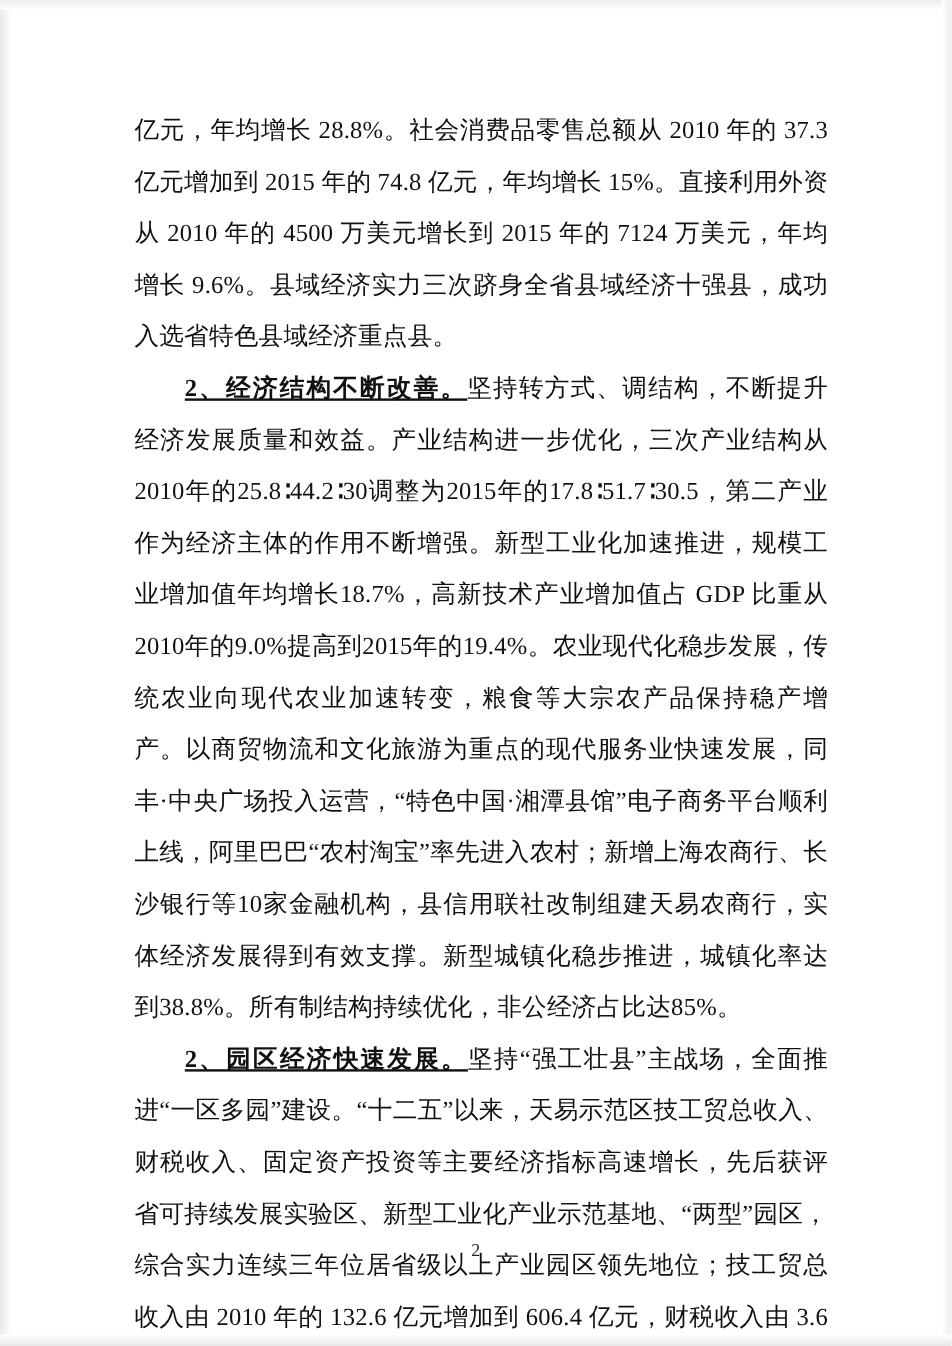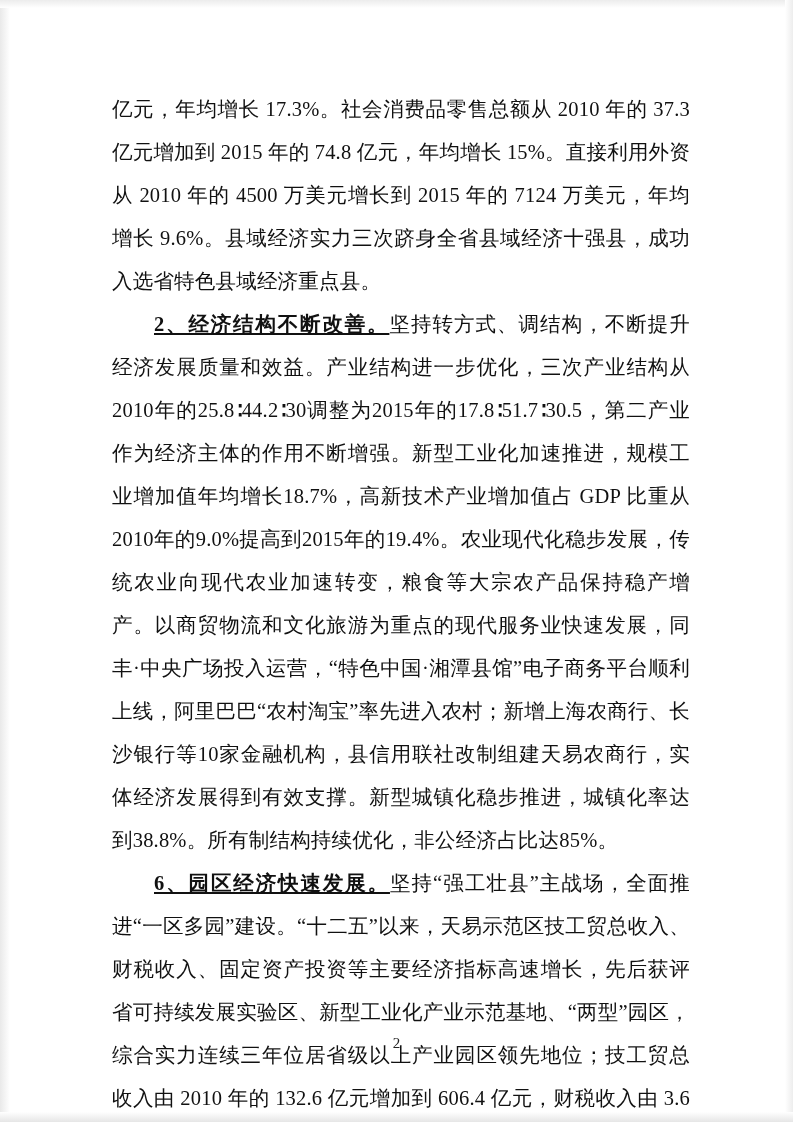--- a/index.html
+++ b/index.html
@@ -87,27 +87,27 @@
 
 <div class="page">
   <div class="edge-left"></div>
   <div class="edge-top"></div>
   <div class="edge-right"></div>
   <div class="edge-bottom"></div>
 
   <div class="content">
 
     <p class="para">
-      <span>亿元，年均增长 17.3%。社会消费品零售总额从 2010 年的 37.3 亿元增加到 2015 年的 74.8 亿元，年均增长 15%。直接利用外资从 2010 年的 4500 万美元增长到 2015 年的 7124 万美元，年均增长 9.6%。县域经济实力三次跻身全省县域经济十强县，成功入选省特色县域经济重点县。</span>
+      <span>亿元，年均增长 28.8%。社会消费品零售总额从 2010 年的 37.3 亿元增加到 2015 年的 74.8 亿元，年均增长 15%。直接利用外资从 2010 年的 4500 万美元增长到 2015 年的 7124 万美元，年均增长 9.6%。县域经济实力三次跻身全省县域经济十强县，成功入选省特色县域经济重点县。</span>
     </p>
 
     <p class="para indent">
       <span class="bold-head">2、经济结构不断改善。</span><span>坚持转方式、调结构，不断提升经济发展质量和效益。产业结构进一步优化，三次产业结构从2010年的25.8∶44.2∶30调整为2015年的17.8∶51.7∶30.5，第二产业作为经济主体的作用不断增强。新型工业化加速推进，规模工业增加值年均增长18.7%，高新技术产业增加值占 GDP 比重从2010年的9.0%提高到2015年的19.4%。农业现代化稳步发展，传统农业向现代农业加速转变，粮食等大宗农产品保持稳产增产。以商贸物流和文化旅游为重点的现代服务业快速发展，同丰·中央广场投入运营，“特色中国·湘潭县馆”电子商务平台顺利上线，阿里巴巴“农村淘宝”率先进入农村；新增上海农商行、长沙银行等10家金融机构，县信用联社改制组建天易农商行，实体经济发展得到有效支撑。新型城镇化稳步推进，城镇化率达到38.8%。所有制结构持续优化，非公经济占比达85%。</span>
     </p>
 
     <p class="para indent">
-      <span class="bold-head">6、园区经济快速发展。</span><span>坚持“强工壮县”主战场，全面推进“一区多园”建设。“十二五”以来，天易示范区技工贸总收入、财税收入、固定资产投资等主要经济指标高速增长，先后获评省可持续发展实验区、新型工业化产业示范基地、“两型”园区，综合实力连续三年位居省级以上产业园区领先地位；技工贸总收入由 2010 年的 132.6 亿元增加到 606.4 亿元，财税收入由 3.6 亿元增加到 15.5 亿元；先进装备制造、食品医药、新材料三大产业规模工业产值占园区规模工业总产值的比重在 93%以上，产业集聚效应明显增强。创新实施“一区多园”</span>
+      <span class="bold-head">2、园区经济快速发展。</span><span>坚持“强工壮县”主战场，全面推进“一区多园”建设。“十二五”以来，天易示范区技工贸总收入、财税收入、固定资产投资等主要经济指标高速增长，先后获评省可持续发展实验区、新型工业化产业示范基地、“两型”园区，综合实力连续三年位居省级以上产业园区领先地位；技工贸总收入由 2010 年的 132.6 亿元增加到 606.4 亿元，财税收入由 3.6 亿元增加到 15.5 亿元；先进装备制造、食品医药、新材料三大产业规模工业产值占园区规模工业总产值的比重在 93%以上，产业集聚效应明显增强。创新实施“一区多园”</span>
     </p>
 
   </div>
 
   <div class="page-number">2</div>
 </div>
 
 </body></html>

